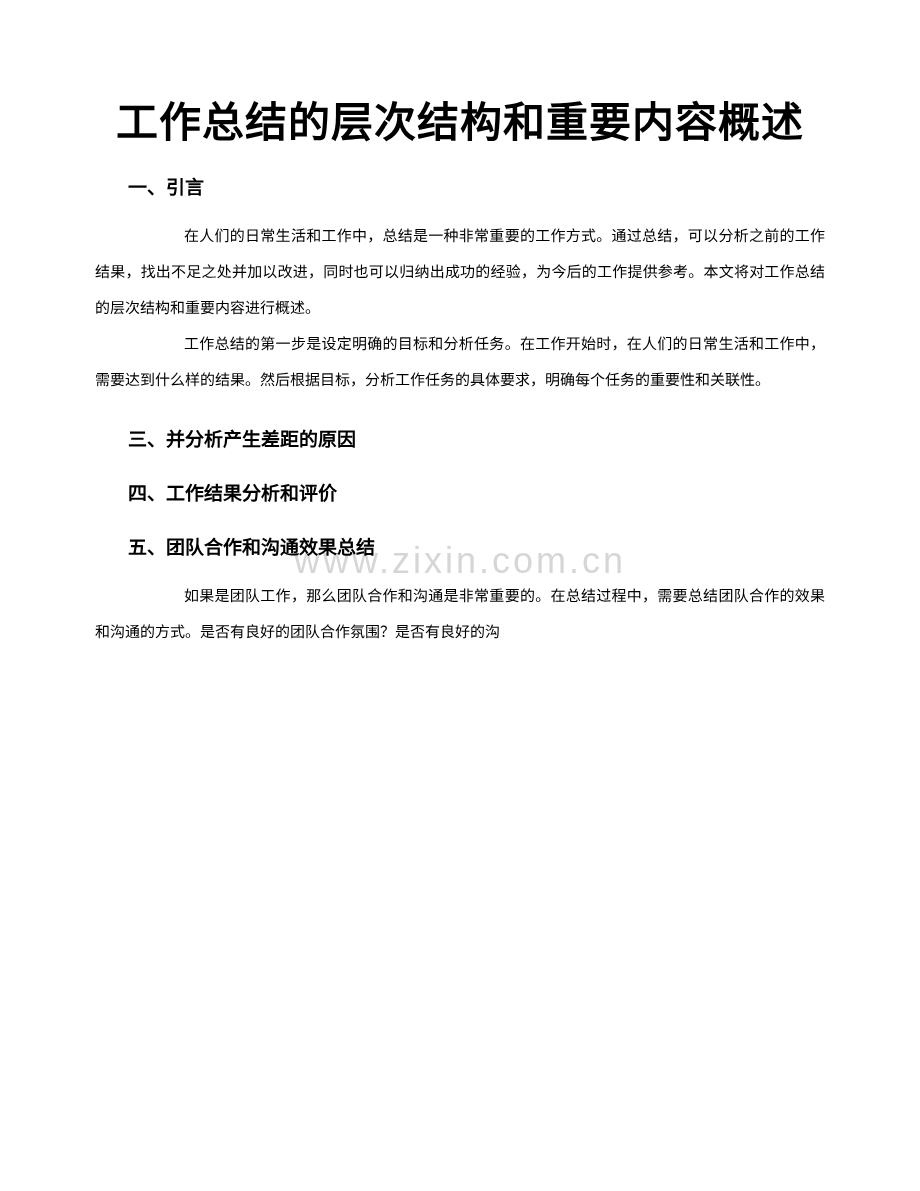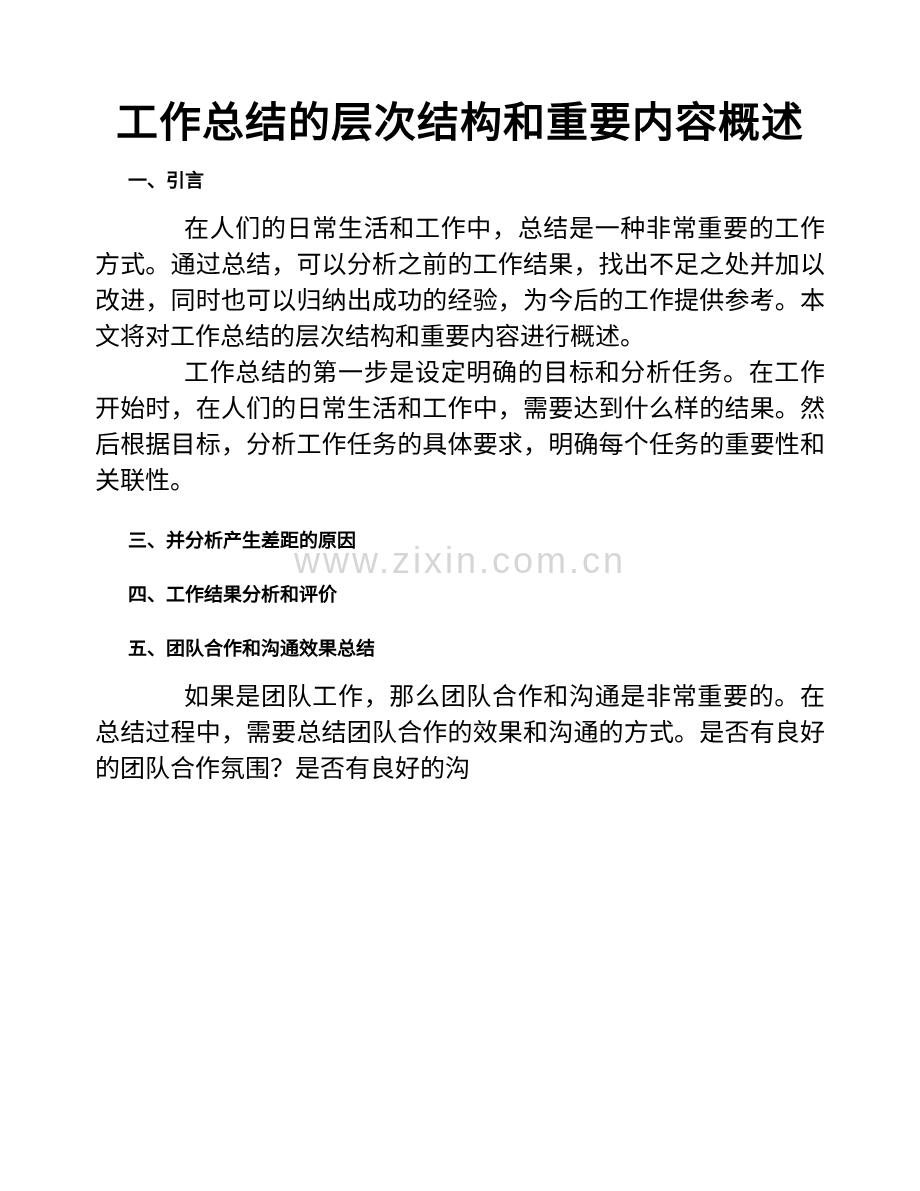--- a/index.html
+++ b/index.html
@@ -38,25 +38,25 @@
 
   .section-heading {
     margin: 28px 0 18px 33px;
     font-family: "DejaVu Sans", "Liberation Sans", sans-serif;
     font-weight: 700;
     font-size: 19px;
     line-height: 26px;
   }
 
   .doc-body .section:first-child .section-heading {
-    margin-top: 21px;
+    margin-top: 28px;
   }
 
   .section-body {
-    font-size: 25px;
+    font-size: 15px;
     line-height: 36px;
     text-align: justify;
     text-indent: 89px;
     font-family: "Liberation Serif", "DejaVu Serif", serif;
   }
 
   .watermark {
     position: absolute;
     z-index: 1;
     top: 540px;

